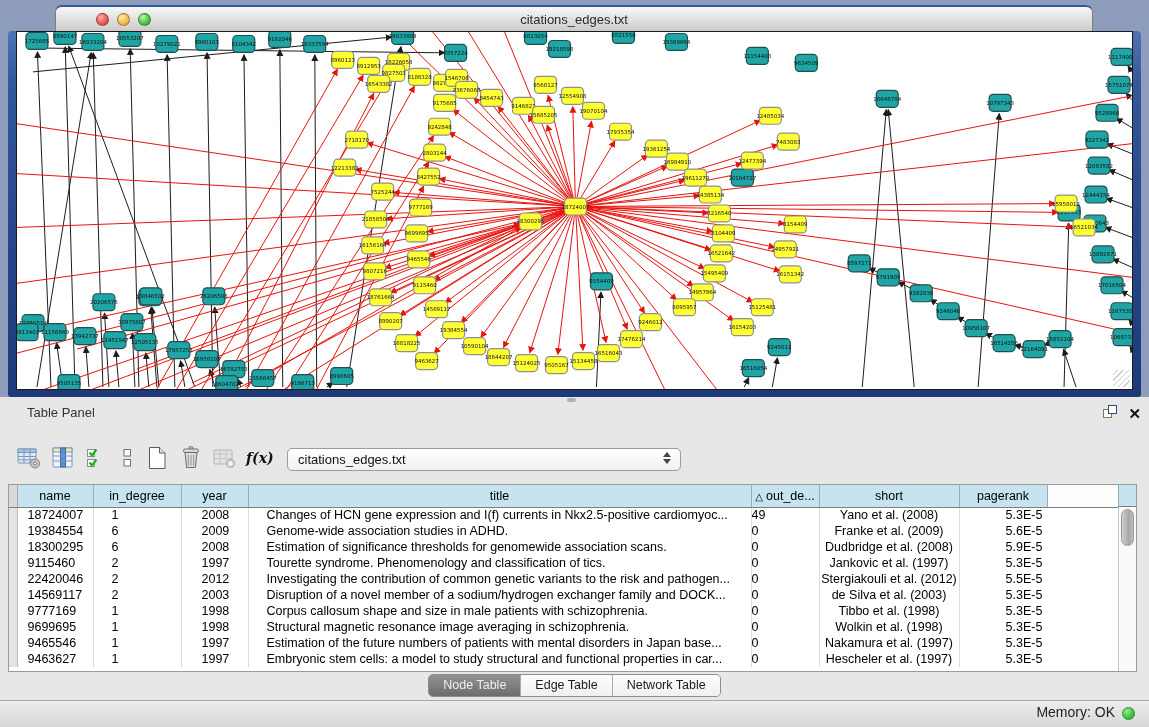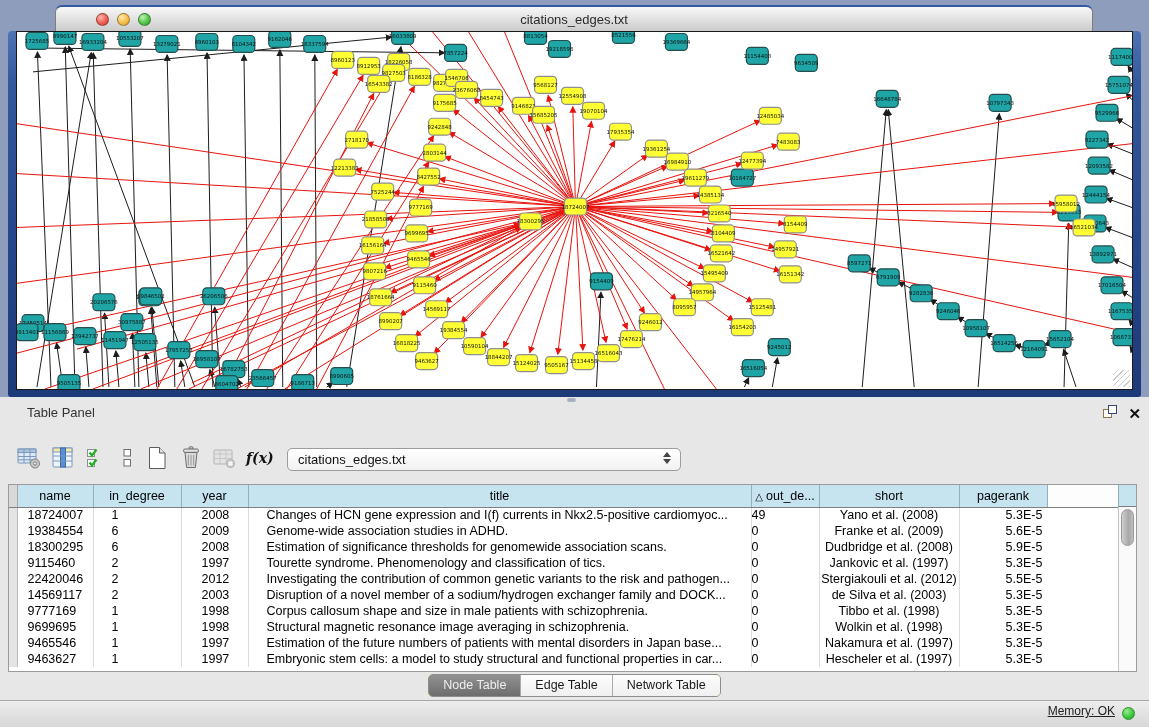--- a/index.html
+++ b/index.html
@@ -79,21 +79,21 @@
   .tabbar { position:absolute; left:0; right:0; top:277px; height:22px; text-align:center; }
   .segmented { display:inline-flex; border:1px solid #8d8d8d; border-radius:5px;
     overflow:hidden; background:#eab308; }
   .seg { padding:3px 14px 4px; font-size:12.5px; color:#1a1a1a;
     background:linear-gradient(#fdfdfd,#f0f0f0); border-left:1px solid #aaa; }
   .seg:first-child { border-left:none; }
   .seg.selected { background:linear-gradient(#929292,#6d6d6d); color:#efefef; }
 
   .statusbar { position:absolute; left:0; right:0; bottom:0; height:27px;
     background:linear-gradient(#ededed,#d7d7d7); border-top:1px solid #a8a8a8; }
-  .mem { position:absolute; right:34px; top:3px; font-size:12px; color:#222;text-decoration:underline; }
+  .mem { position:absolute; right:34px; top:3px; font-size:14px; color:#222; }
   .memdot { position:absolute; right:14px; top:6px; width:13px; height:13px; border-radius:50%;
     border:1px solid #2a8f2a;
     background:radial-gradient(circle at 35% 30%, #96ec8e, #3cc43c 60%, #2aa42a); }
 </style>
 </head>
 <body>
 
 <div class="net-window">
   <div class="win-frame"></div>
   <div class="titlebar">

